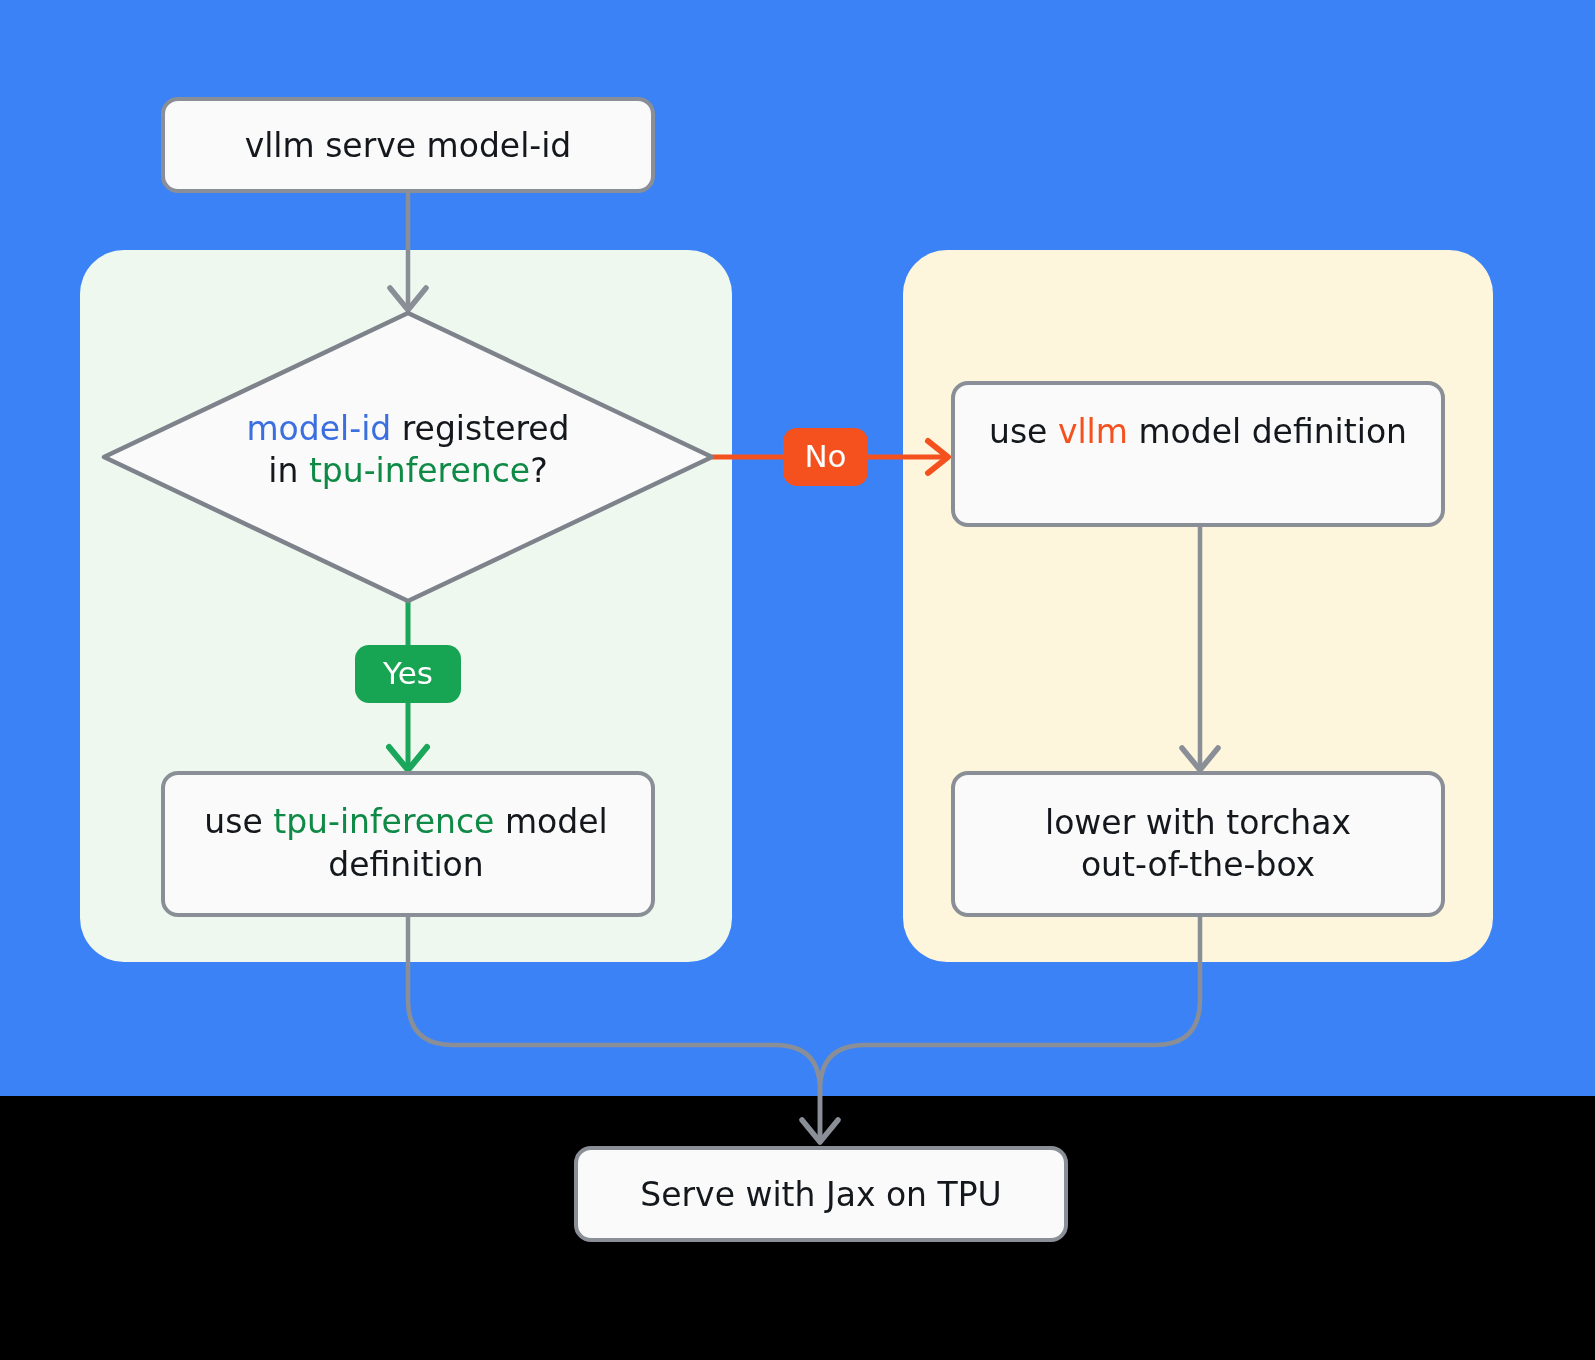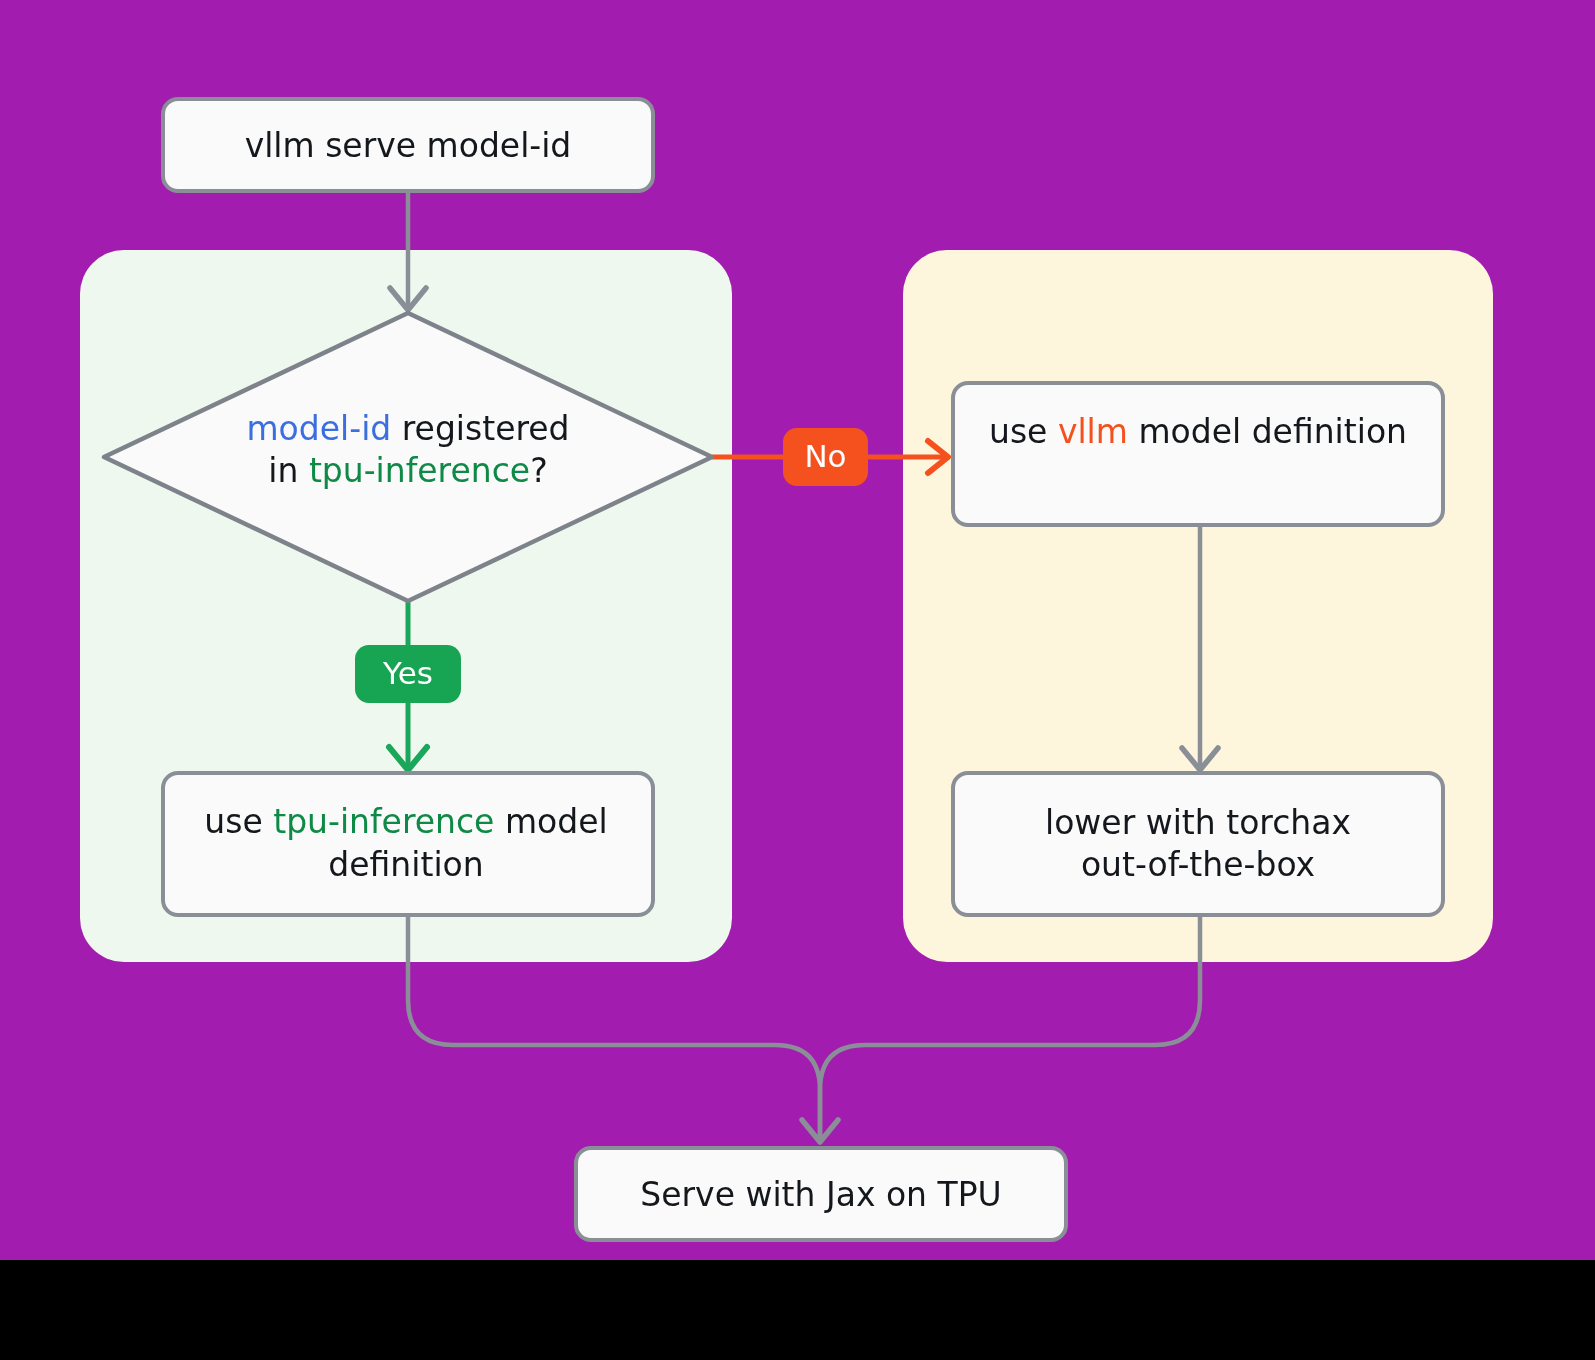--- a/index.html
+++ b/index.html
@@ -9,22 +9,22 @@
   }
   body {
     width: 1595px;
     height: 1360px;
     overflow: hidden;
     font-family: "DejaVu Sans", "Liberation Sans", sans-serif;
   }
   #stage {
     position: relative;
     width: 1595px;
-    height: 1260px;
-    background: #a21caf;
+    height: 1096px;
+    background: #3b82f6;
   }
   svg#flow {
     position: absolute;
     left: 0;
     top: 0;
     width: 1595px;
     height: 1360px;
     display: block;
   }
   .node-text {

